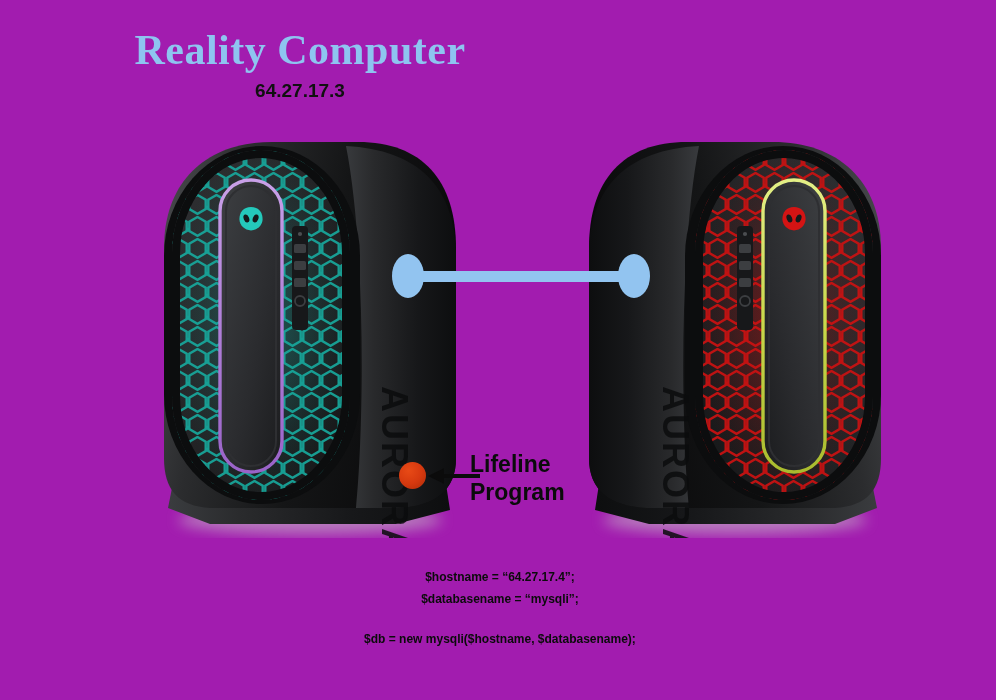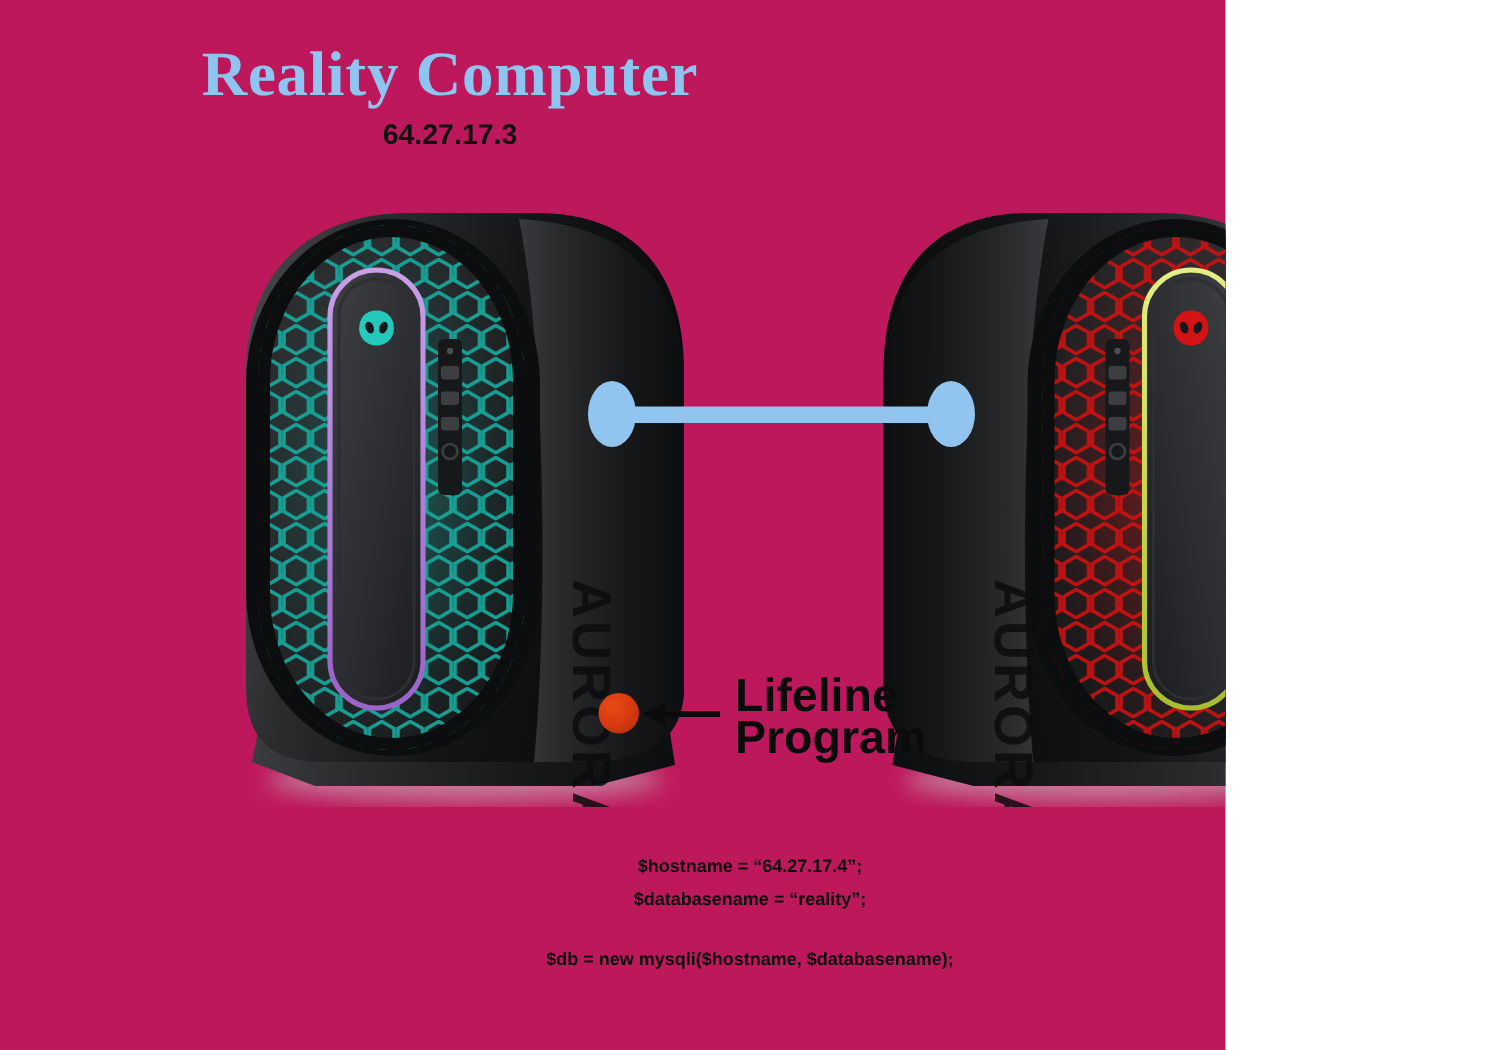--- a/index.html
+++ b/index.html
@@ -2,23 +2,23 @@
 <html><head>
 <meta charset="utf-8">
 <style>
   html, body {
     margin: 0;
     padding: 0;
     background: #ffffff;
   }
   #stage {
     position: relative;
-    width: 817px;
+    width: 996px;
     height: 700px;
-    background: #be185d;
+    background: #a21caf;
     overflow: hidden;
     font-family: "Liberation Sans", sans-serif;
   }
 
   
   .col-title {
     position: absolute;
     text-align: center;
     font-family: "Liberation Serif", serif;
     font-weight: bold;
@@ -67,26 +67,26 @@
   }
   #lifeline-arrow {
     position: absolute;
     left: 428px;
     top: 464px;
     width: 52px;
     height: 24px;
   }
   #lifeline-label {
     position: absolute;
-    left: 490px;
+    left: 470px;
     top: 450px;
     width: 200px;
     font-family: "Liberation Sans", sans-serif;
     font-weight: bold;
-    font-size: 31px;
+    font-size: 23px;
     line-height: 28px;
     color: #0b0b0b;
     white-space: pre-line;
   }
 
   
   #code-block {
     position: absolute;
     left: 0;
     top: 566px;
@@ -292,18 +292,18 @@
   <div id="lifeline-dot"></div>
   <svg id="lifeline-arrow" viewBox="0 0 52 24">
     <line x1="52" y1="12" x2="14" y2="12" stroke="#0b0b0b" stroke-width="4"></line>
     <path d="M0 12 L16 4.2 L16 19.8 Z" fill="#0b0b0b"></path>
   </svg>
   <div id="lifeline-label">Lifeline
 Program</div>
 
   <div id="code-block">
     <div class="code-line">$hostname = “64.27.17.4”;</div>
-    <div class="code-line">$databasename = “reality”;</div>
+    <div class="code-line">$databasename = “mysqli”;</div>
     <div class="code-gap"></div>
     <div class="code-line">$db = new mysqli($hostname, $databasename);</div>
   </div>
 
 </div>
 
 </body></html>

